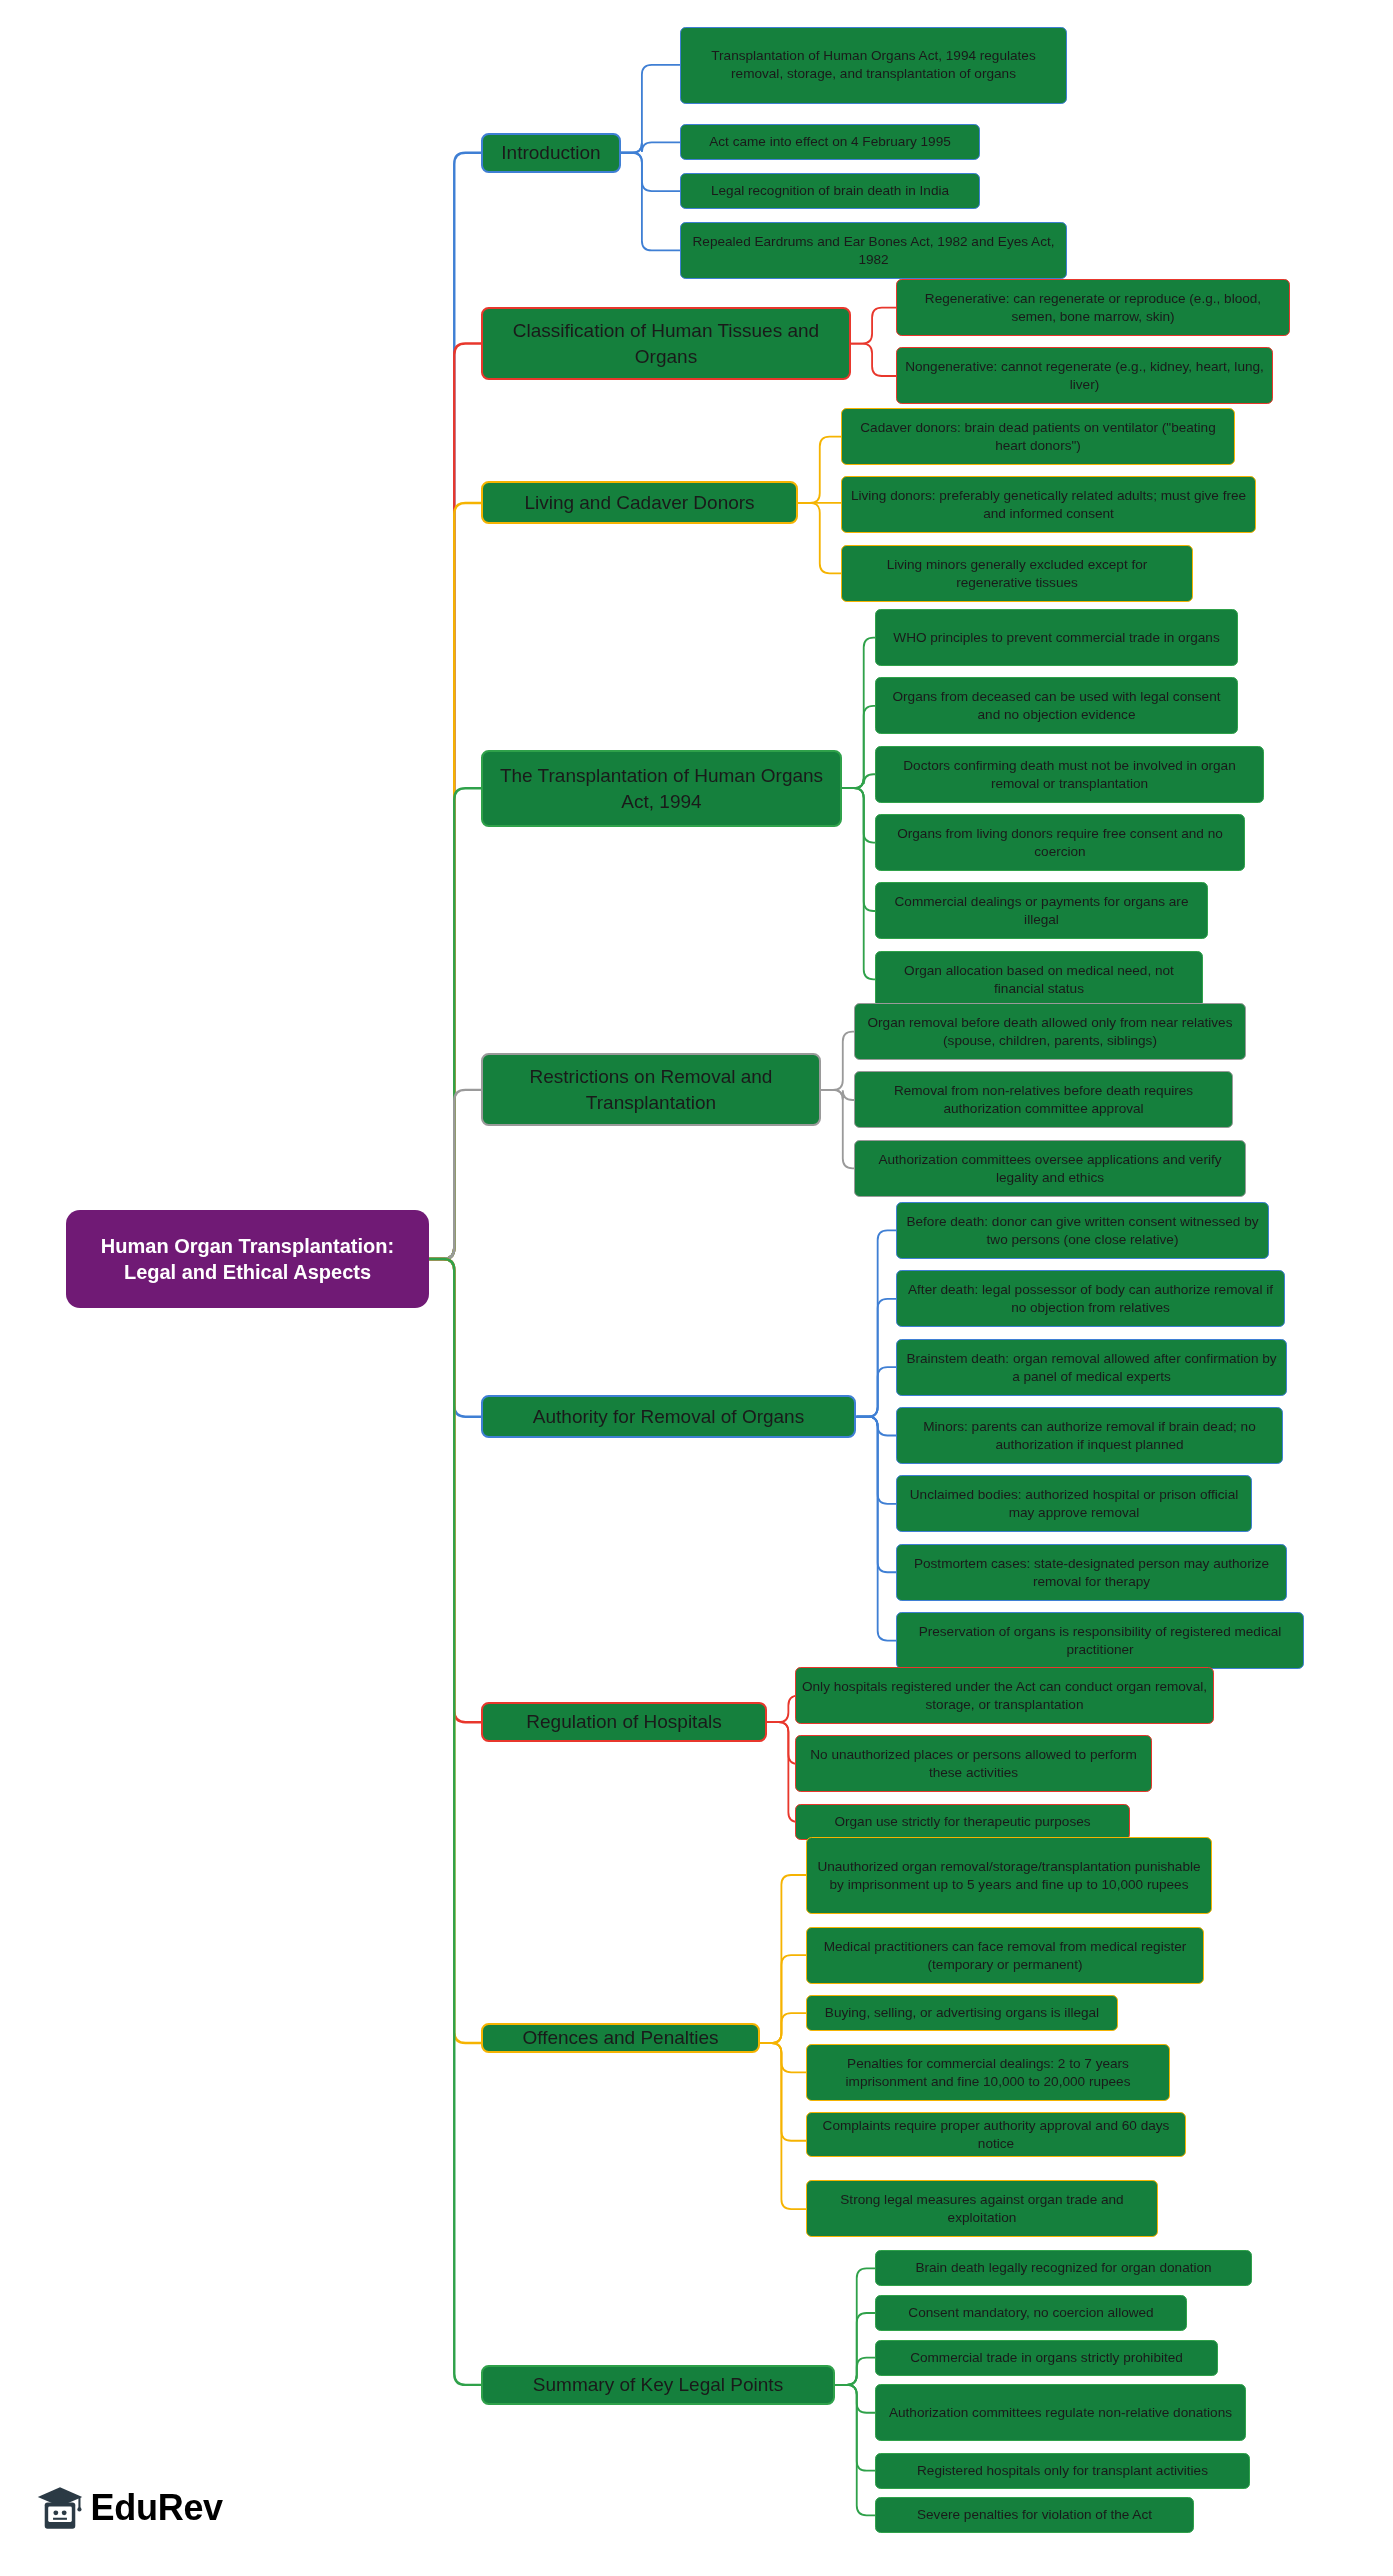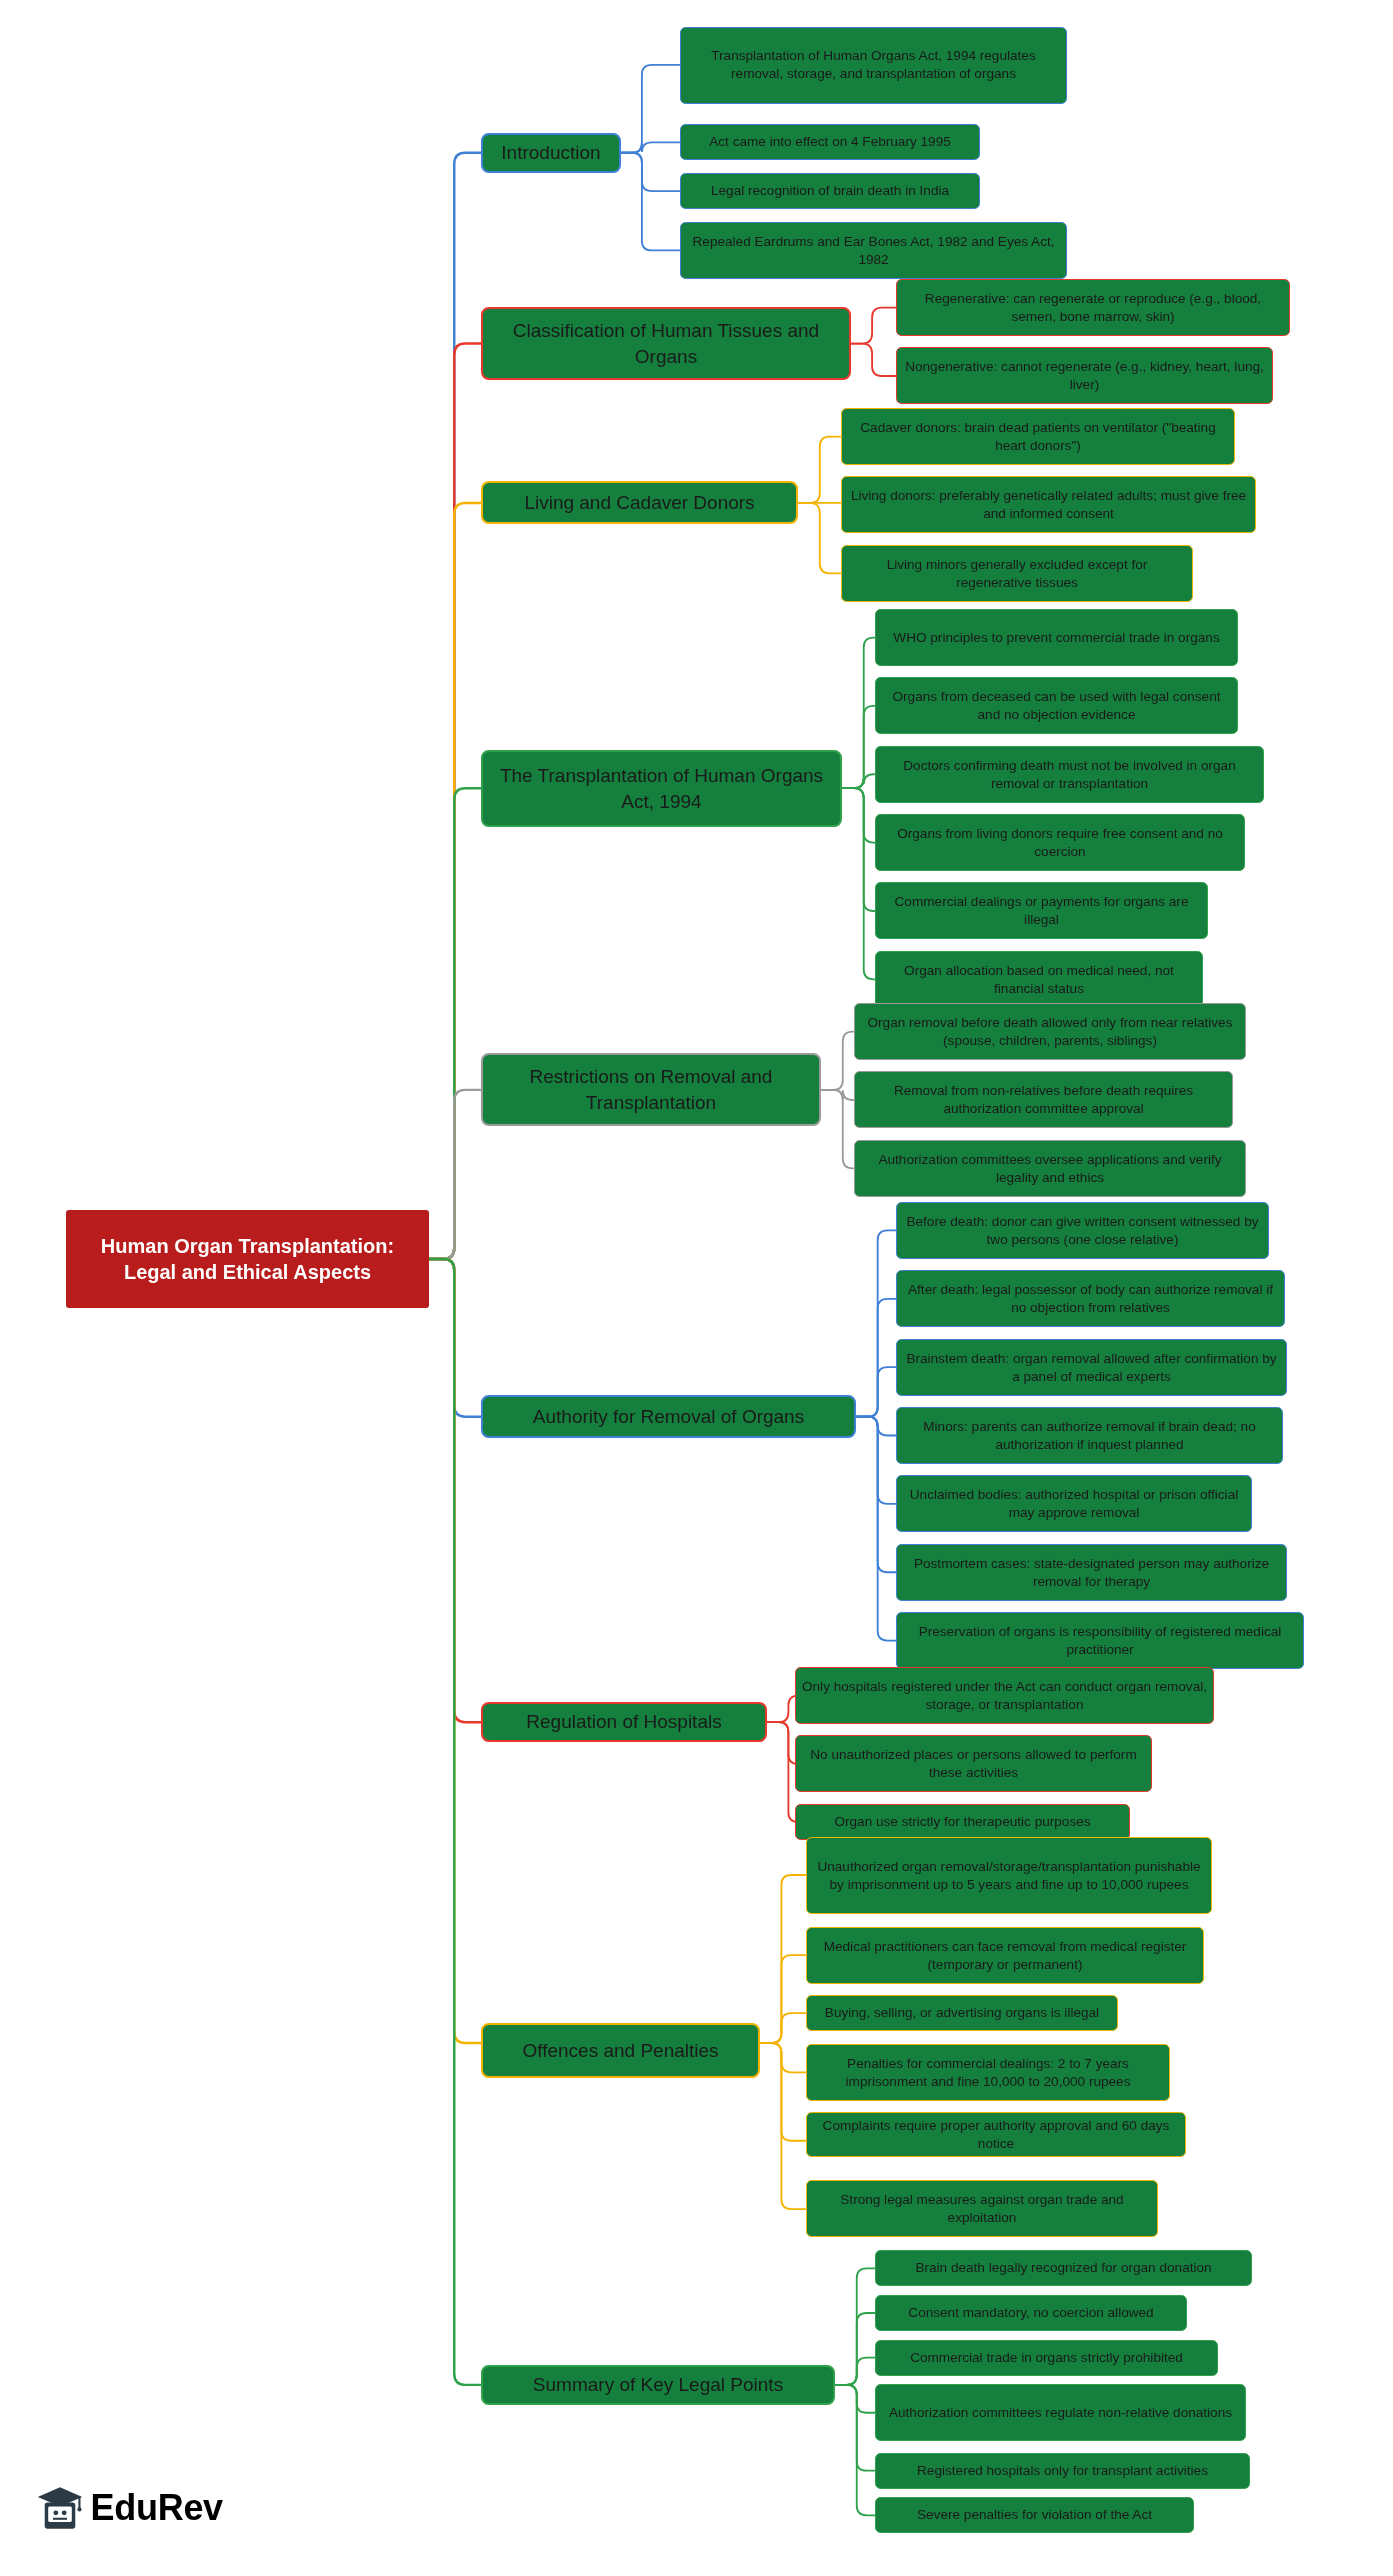--- a/index.html
+++ b/index.html
@@ -34,24 +34,24 @@
     align-items: center;
     justify-content: center;
     text-align: center;
     background: #15803d;
     border-radius: 6.3px;
     line-height: 1.32;
     color: #1a1a1a;
     padding: 2.1px 5.6px;
   }
   .node.root {
-    background: #b91c1c;
+    background: #701a75;
     color: #ffffff;
     border: none;
-    border-radius: 3px;
+    border-radius: 14px;
     font-weight: bold;
     font-size: 20px;
     line-height: 1.3;
     padding: 4.2px 7px;
   }
   .node.branch {
     font-size: 19px;
     border-width: 2.1px;
     border-style: solid;
     border-radius: 7.7px;
@@ -242,21 +242,21 @@
       </div>
       <div class="node leaf" style="left: 795px; top: 1667px; width: 419px; height: 57px; border-color: rgb(232, 55, 44);">
         <span>Only hospitals registered under the Act can conduct organ removal, storage, or transplantation</span>
       </div>
       <div class="node leaf" style="left: 795px; top: 1735px; width: 357px; height: 57px; border-color: rgb(232, 55, 44);">
         <span>No unauthorized places or persons allowed to perform these activities</span>
       </div>
       <div class="node leaf" style="left: 795px; top: 1804px; width: 335px; height: 36px; border-color: rgb(232, 55, 44);">
         <span>Organ use strictly for therapeutic purposes</span>
       </div>
-      <div class="node branch" style="left: 481px; top: 2023px; width: 279px; height: 55px; border-color: rgb(245, 179, 1);">
+      <div class="node branch" style="left: 481px; top: 2023px; width: 279px; height: 30px; border-color: rgb(245, 179, 1);">
         <span>Offences and Penalties</span>
       </div>
       <div class="node leaf" style="left: 806px; top: 1837px; width: 406px; height: 77px; border-color: rgb(245, 179, 1);">
         <span>Unauthorized organ removal/storage/transplantation punishable by imprisonment up to 5 years and fine up to 10,000 rupees</span>
       </div>
       <div class="node leaf" style="left: 806px; top: 1927px; width: 398px; height: 57px; border-color: rgb(245, 179, 1);">
         <span>Medical practitioners can face removal from medical register (temporary or permanent)</span>
       </div>
       <div class="node leaf" style="left: 806px; top: 1995px; width: 312px; height: 36px; border-color: rgb(245, 179, 1);">
         <span>Buying, selling, or advertising organs is illegal</span>

